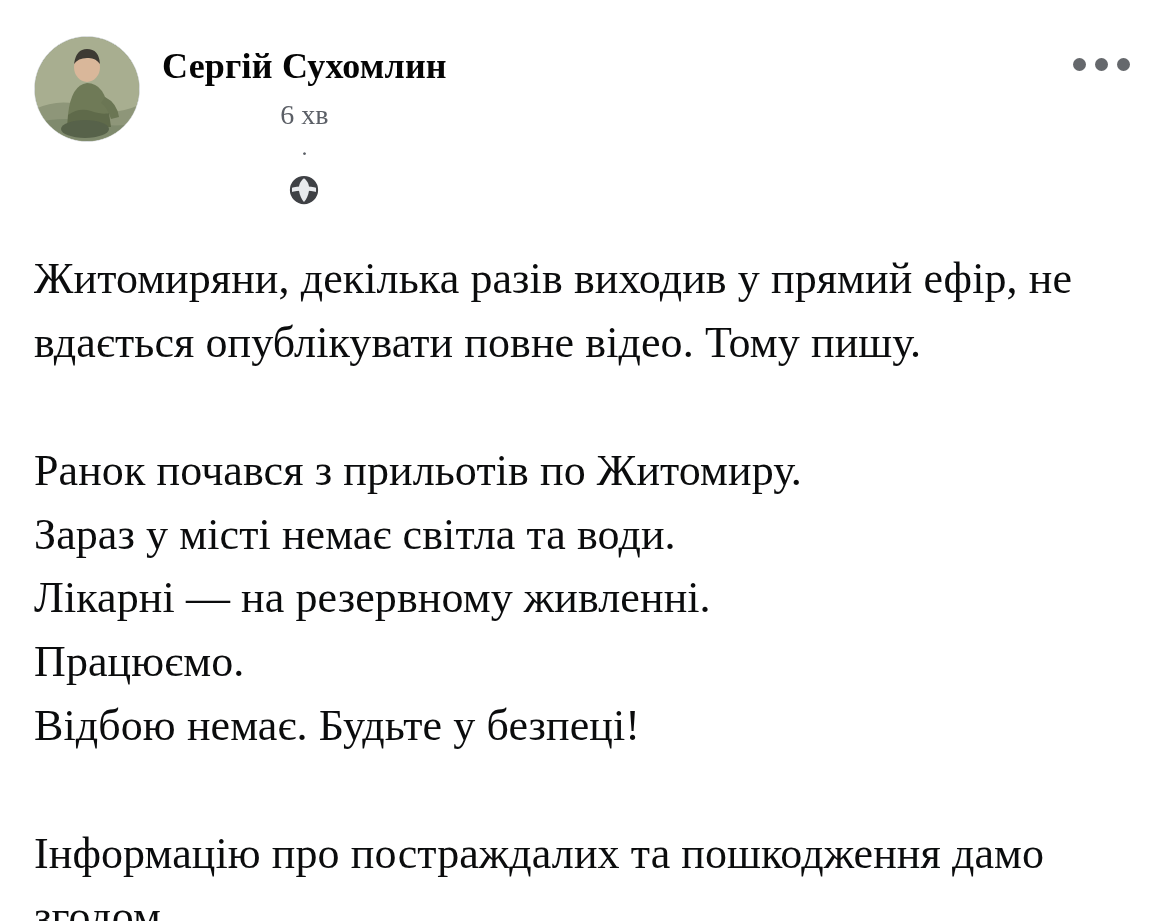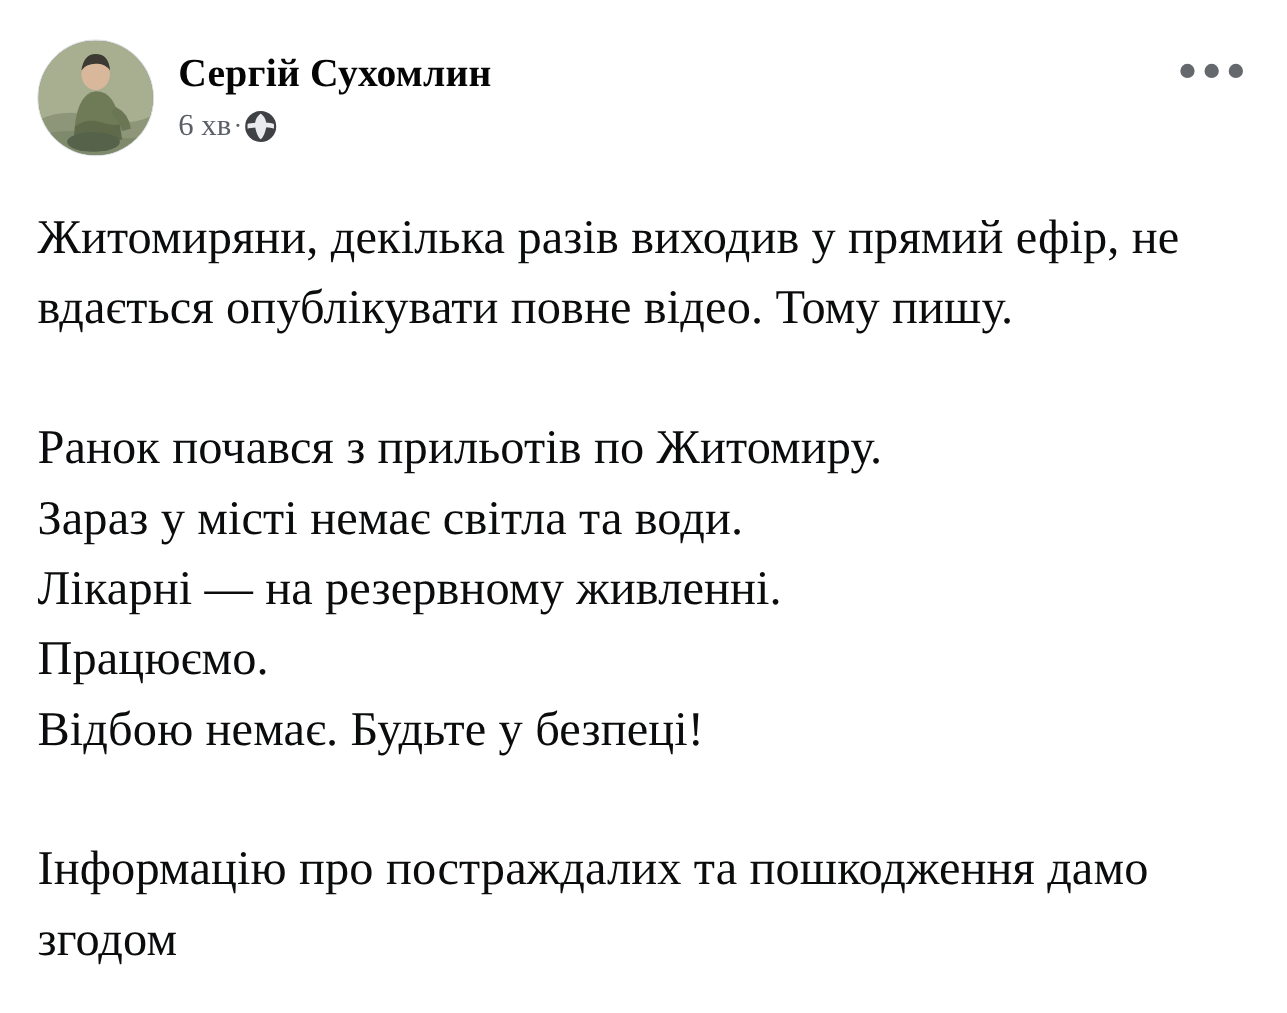--- a/index.html
+++ b/index.html
@@ -49,24 +49,26 @@
     font-size: 36px;
     font-weight: bold;
     letter-spacing: 0.2px;
     color: #050505;
     line-height: 1.15;
     margin: 0;
   }
   .meta-row {
     display: flex;
     align-items: center;
+    gap: 10px;
     margin-top: 12px;
     font-size: 28px;
     color: #5b5f66;
     font-family: "Liberation Serif", "DejaVu Serif", serif;
+    flex-direction: column;
   }
   .meta-dot {
     font-size: 24px;
     color: #5b5f66;
     line-height: 1;
     padding: 0 2px;
   }
   .globe-icon {
     width: 30px;
     height: 30px;

